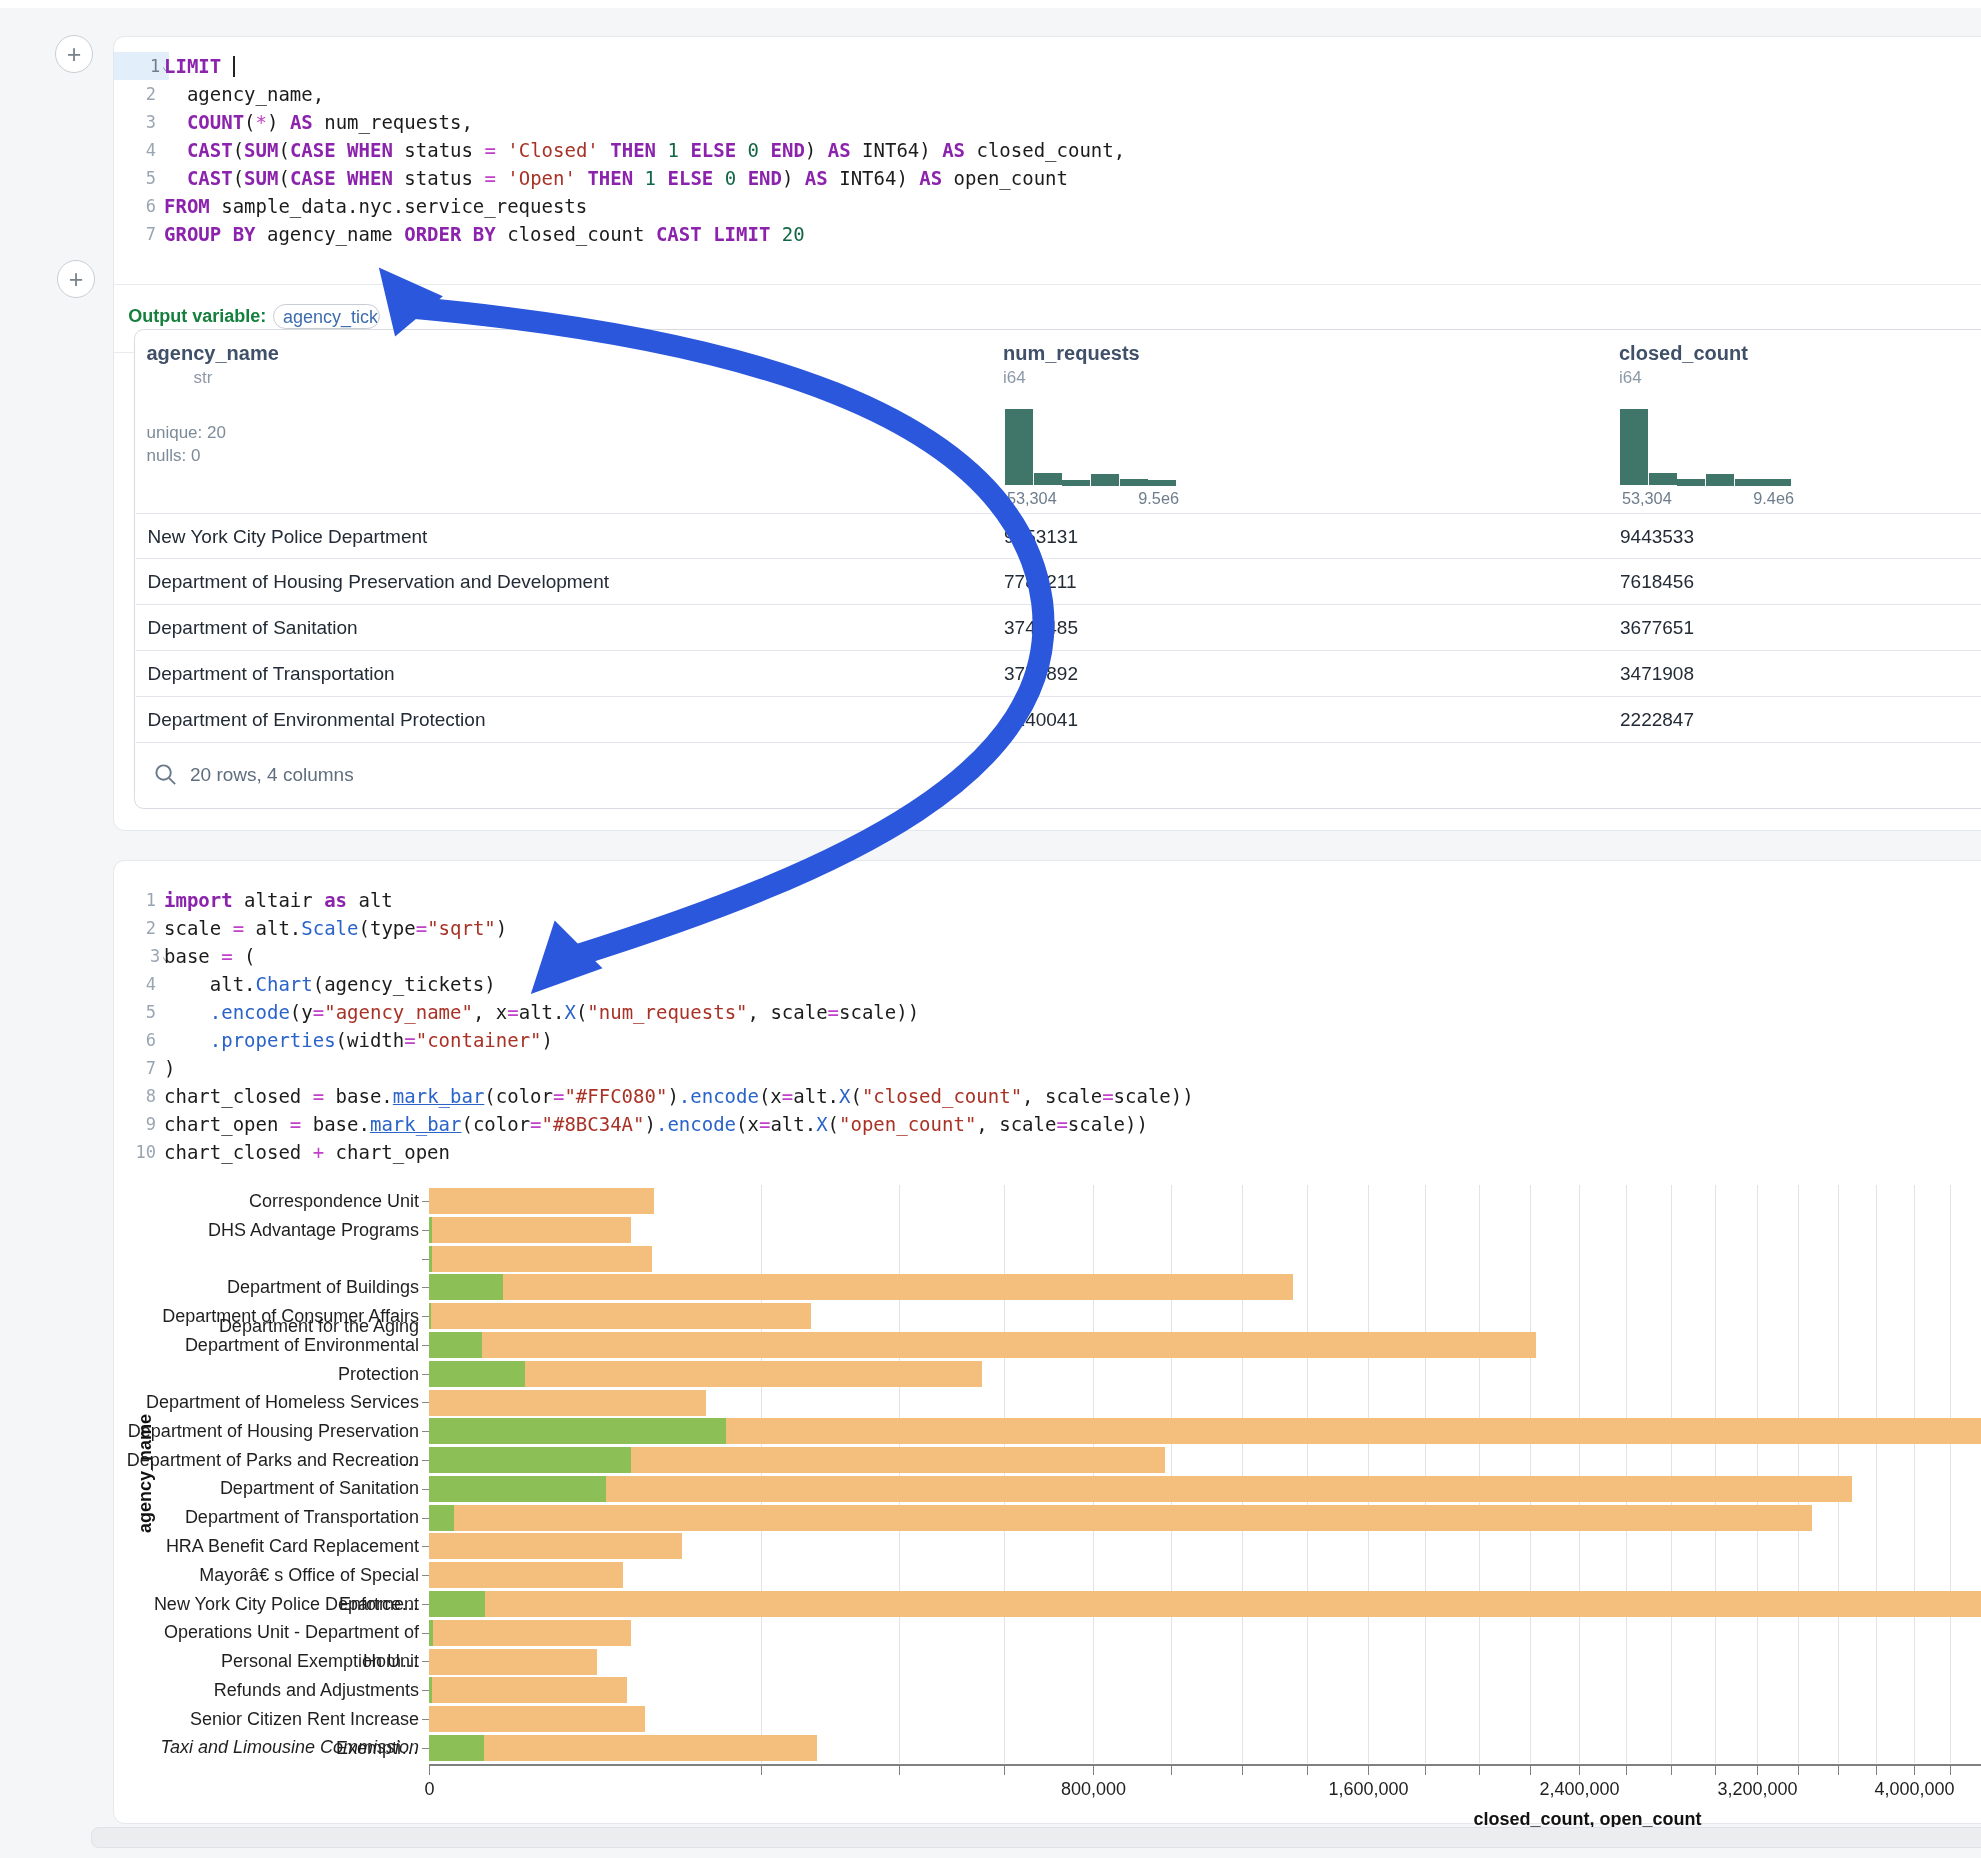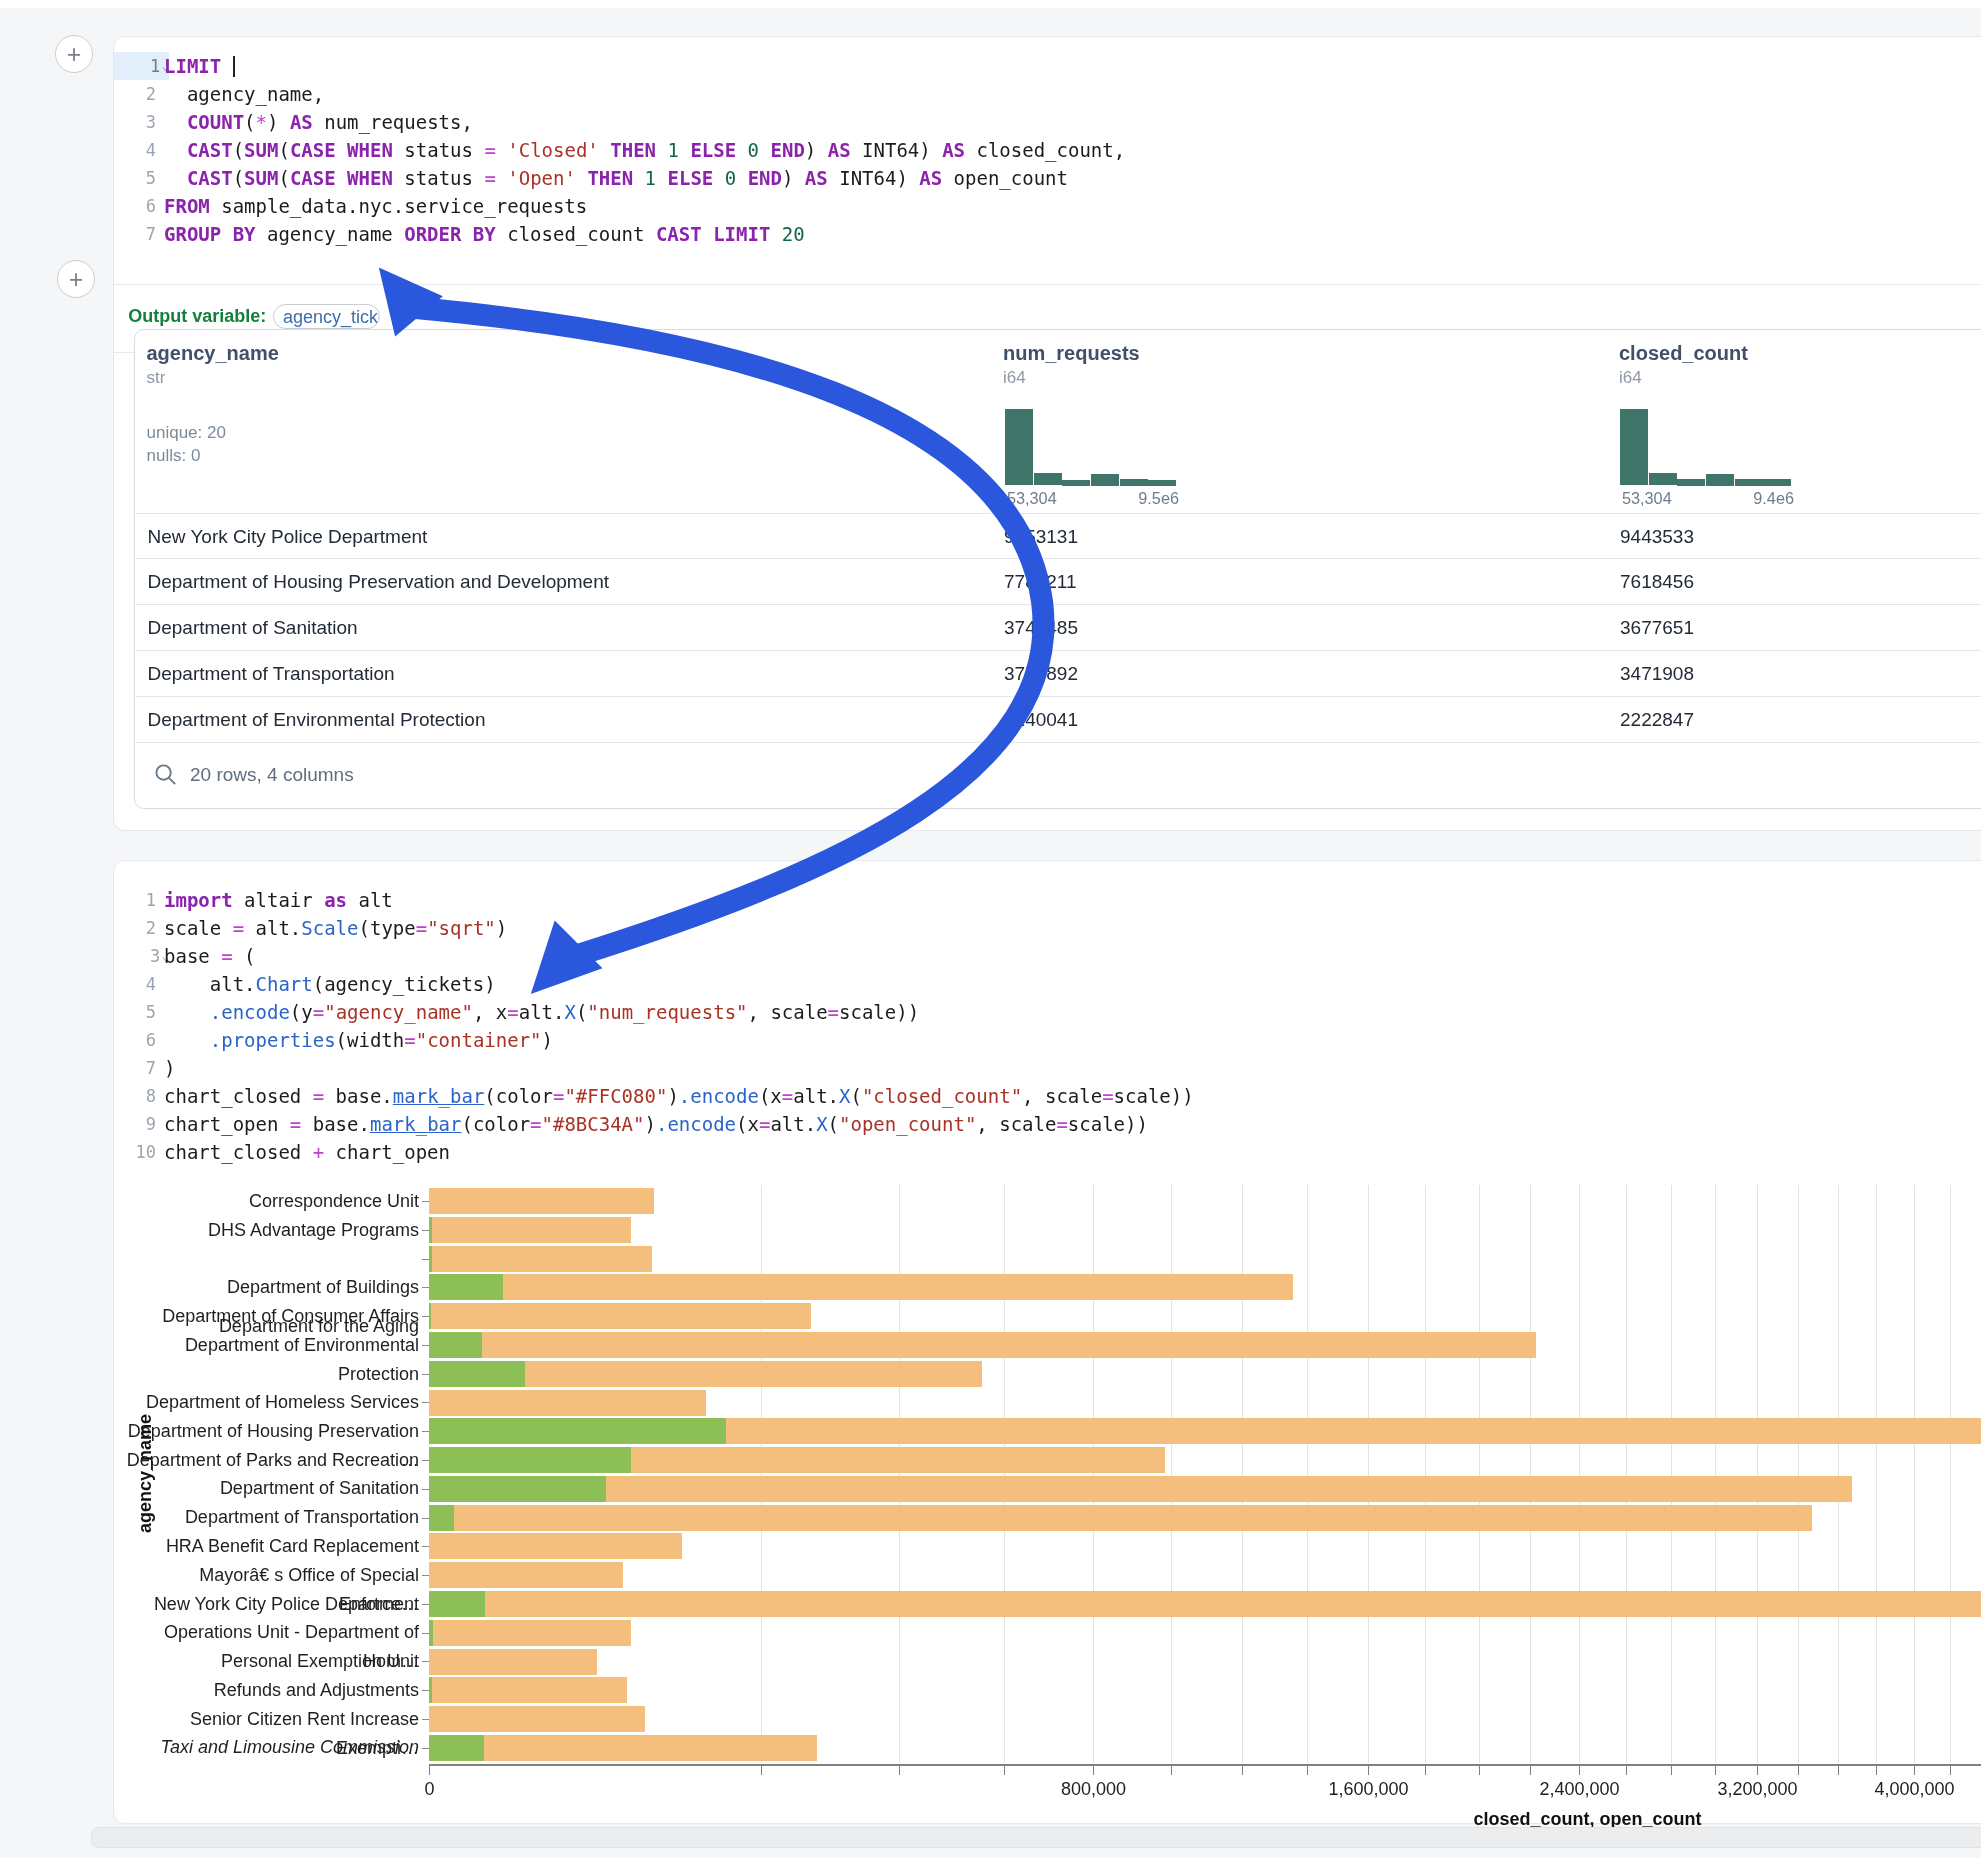--- a/index.html
+++ b/index.html
@@ -96,21 +96,21 @@
   <div class="abs" style="left:14.3px;top:260px;height:42px;">
     <span class="outvar-label" style="position:absolute;left:0;top:8.6px;width:210px;">Output variable:</span>
     <div class="pill" style="position:absolute;left:145px;top:6.7px;">agency_tickets</div>
   </div>
   <div class="divider" style="top:315px;"></div>
 
   <div class="tbl-card" style="left:20px;top:292px;width:1897px;height:478px;">
 
     <div class="abs" style="left:11.5px;top:11.5px;">
       <div class="colname">agency_name</div>
-      <div class="coltype" style="margin-top:3.8px;">str</div>
+      <div class="coltype" style="margin-top:3.8px;margin-left:47px;">str</div>
       <div class="colstat" style="margin-top:32.5px;">unique: 20</div>
       <div class="colstat">nulls: 0</div>
     </div>
     <div class="abs" style="left:868px;top:11.5px;">
       <div class="colname">num_requests</div>
       <div class="coltype" style="margin-top:3.8px;">i64</div>
     </div>
     <div class="hist" id="hist-num" style="left:870px;top:79px;width:174px;height:105px;">
         <div class="hbar" style="left: 0px; width: 28px; top: 0px; height: 76px;"></div>
         <div class="hbar" style="left: 29px; width: 28px; top: 64px; height: 12.4px;"></div>

